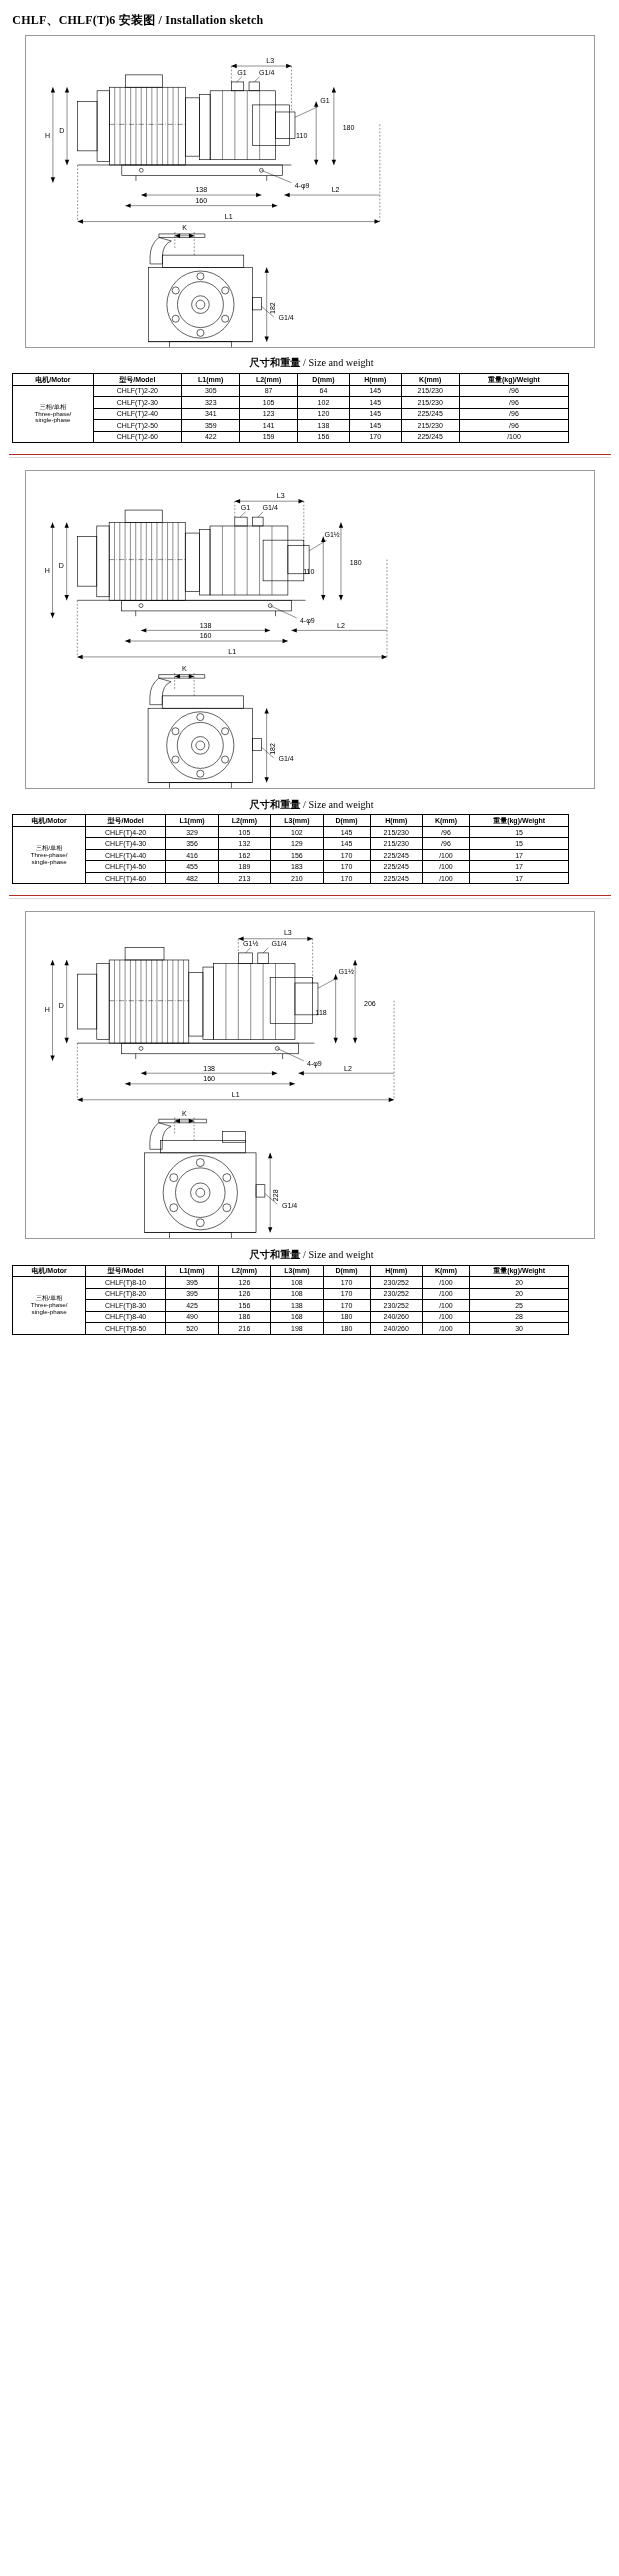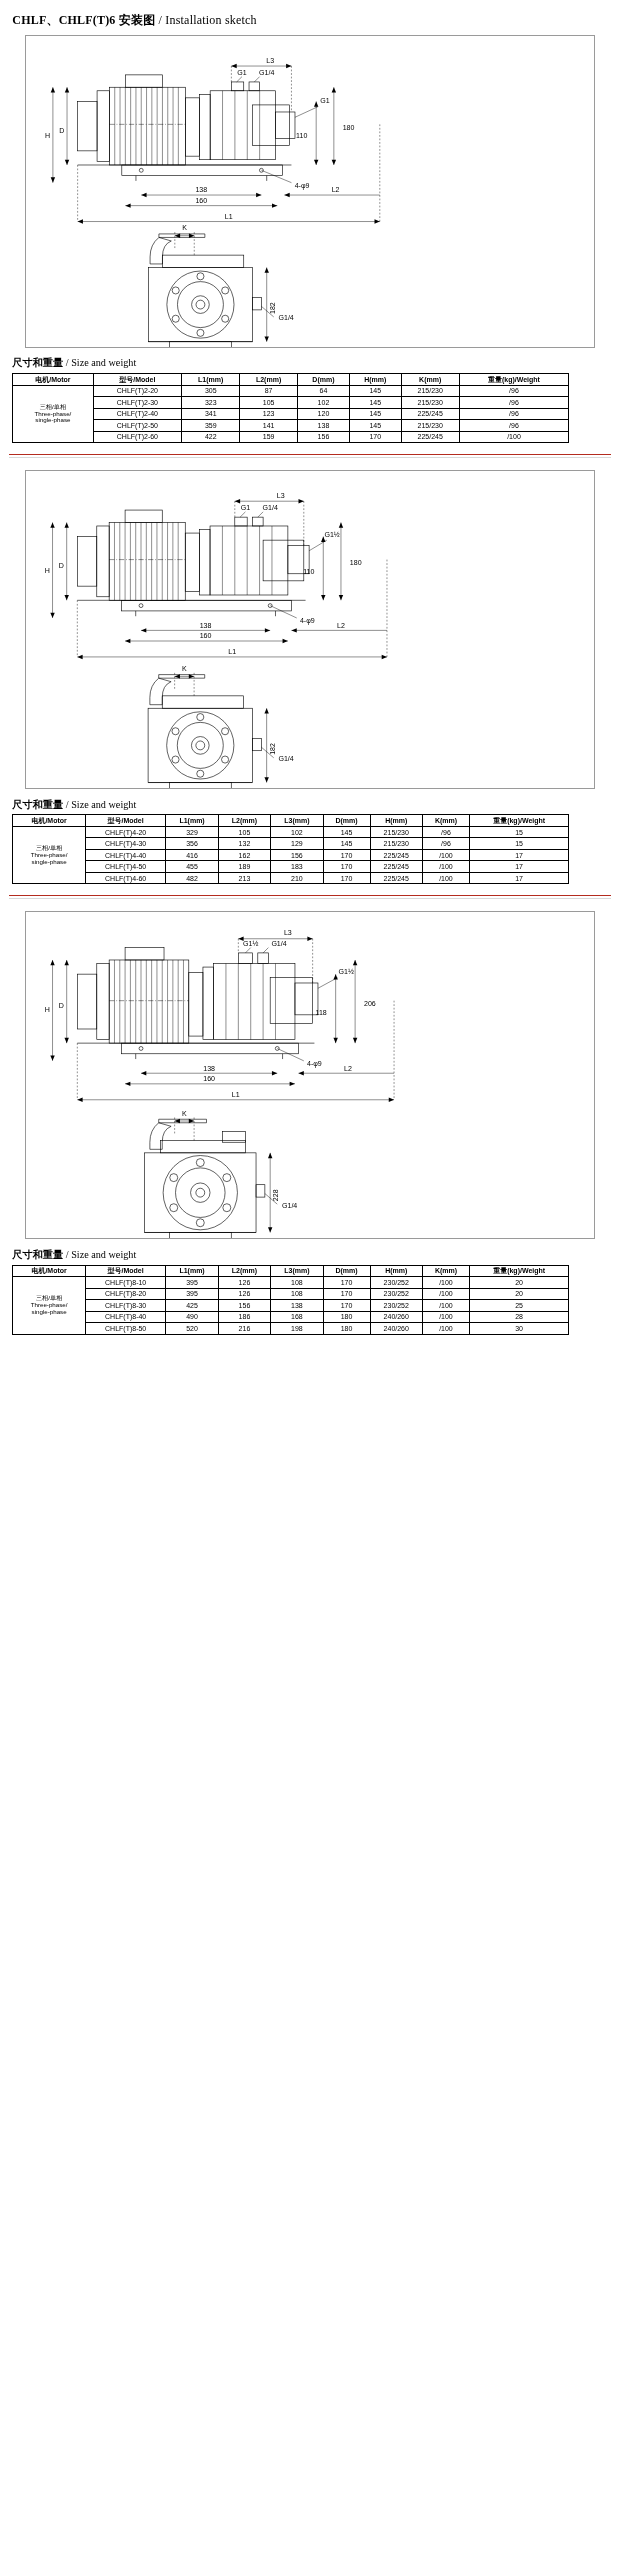--- a/index.html
+++ b/index.html
@@ -15,33 +15,34 @@
   .section { width: 602px; margin: 0 auto 0 auto; padding-top: 12.4px; }
 
   .sec-title {
     font-size: 12px;
     font-family: "Liberation Serif", serif;
     font-weight: bold;
     margin: 0 0 5.3px 3.5px;
     letter-spacing: 0.2px;
   }
   .sec-title .cn { font-weight: bold; }
-  .sec-title .en { font-weight: normal; text-align: center; }
+  .sec-title .en { font-weight: bold; text-align: center; }
 
   .drawing-box {
     border: 0.9px solid #9a9a9a;
     margin: 0 16px 0 16px;
     background: #fff;
     position: relative;
   }
 
   .sub-title {
     font-size: 10.2px;
     margin: 8.8px 0 2.7px 3.5px;
     font-weight: bold;
+    text-align: center;
   }
   .sub-title .en { font-weight: normal; }
 
   table.sizes {
     border-collapse: collapse;
     width: 557px;
     margin: 0 0 5.3px 3.5px;
     font-size: 7px;
     font-family: "Liberation Sans", sans-serif;
   }

